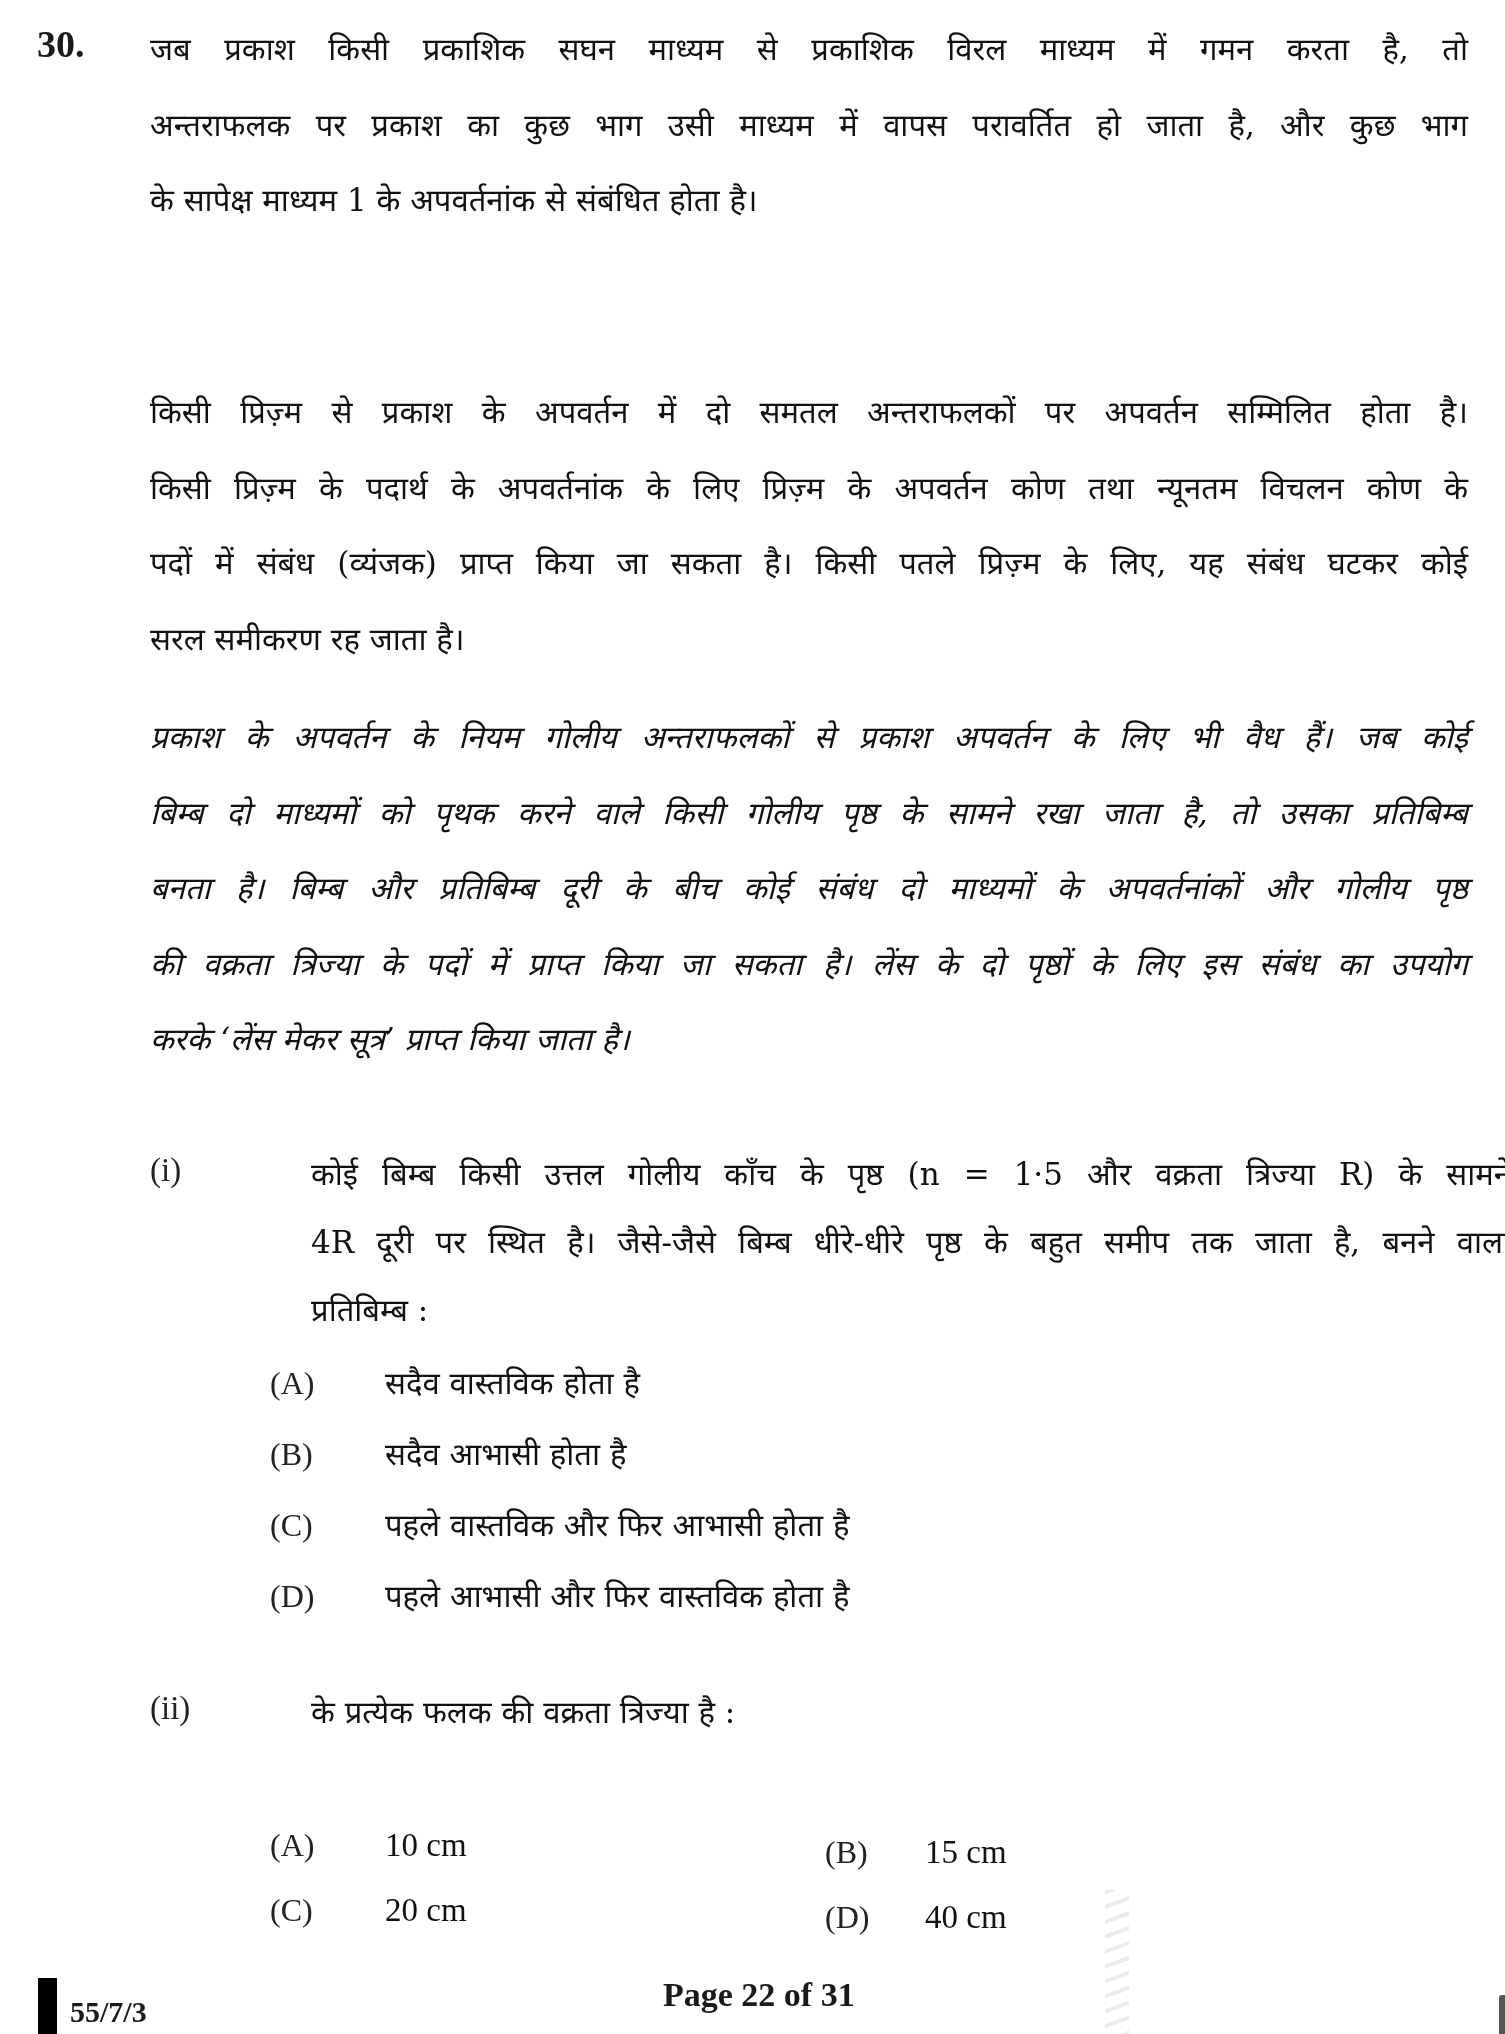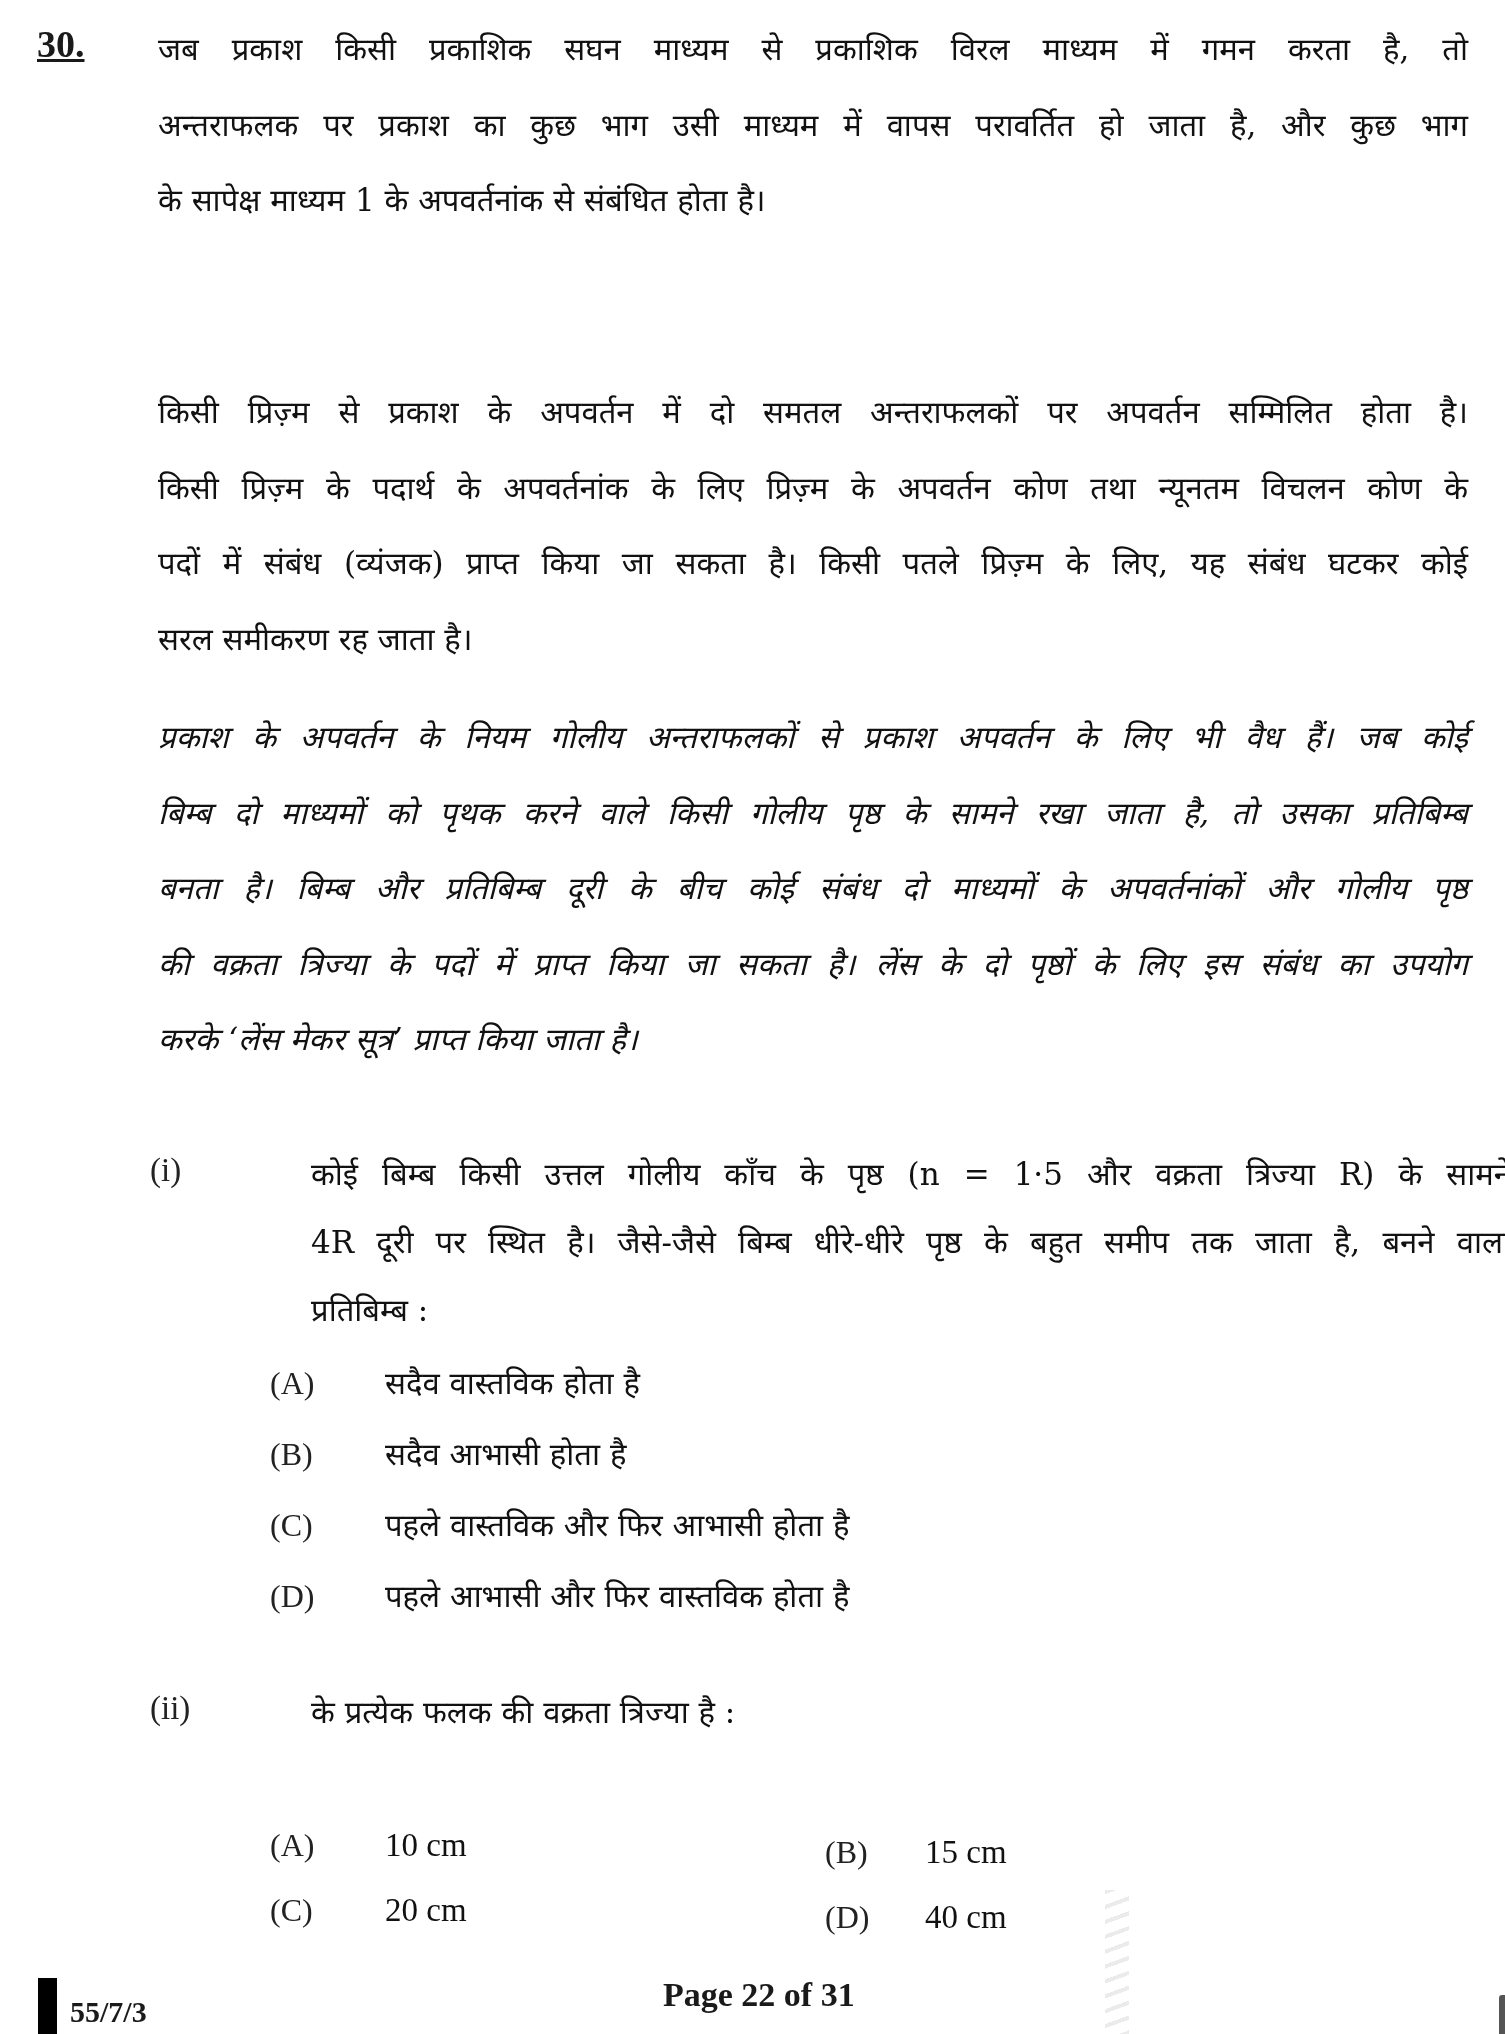--- a/index.html
+++ b/index.html
@@ -4,28 +4,28 @@
 <style>
   html, body { margin: 0; padding: 0; background: #ffffff; }
   body {
     width: 1505px; height: 2034px; position: relative; overflow: hidden;
     font-family: "DejaVu Serif", "Liberation Serif", serif;
     color: #111111;
   }
   .qnum {
     position: absolute; left: 37px; top: 22px;
     font-family: "Liberation Serif", "DejaVu Serif", serif;
-    font-weight: bold; font-size: 38px; color: #1a1a1a; text-decoration: underline;
+    font-weight: bold; font-size: 38px; color: #1a1a1a;
   }
   .para {
     position: absolute; left: 150px; width: 1318px;
     font-size: 31px; line-height: 75.5px;
     text-align: justify; text-align-last: left;
   }
-  .para .line { display: block; white-space: nowrap; text-align-last: justify; text-align: justify; margin-left: 8px; }
+  .para .line { display: block; white-space: nowrap; text-align-last: justify; text-align: justify; }
   .para .line.last { text-align-last: left; }
   .sub-label {
     position: absolute; font-family: "Liberation Serif", "DejaVu Serif", serif;
     font-size: 33px; color: #222;
   }
   .sub-text {
     position: absolute; left: 265px; width: 1200px;
     font-size: 31px; line-height: 68px; margin-left: 46px;
   }
   .sub-text .line { display: block; white-space: nowrap; text-align-last: justify; text-align: justify; }

